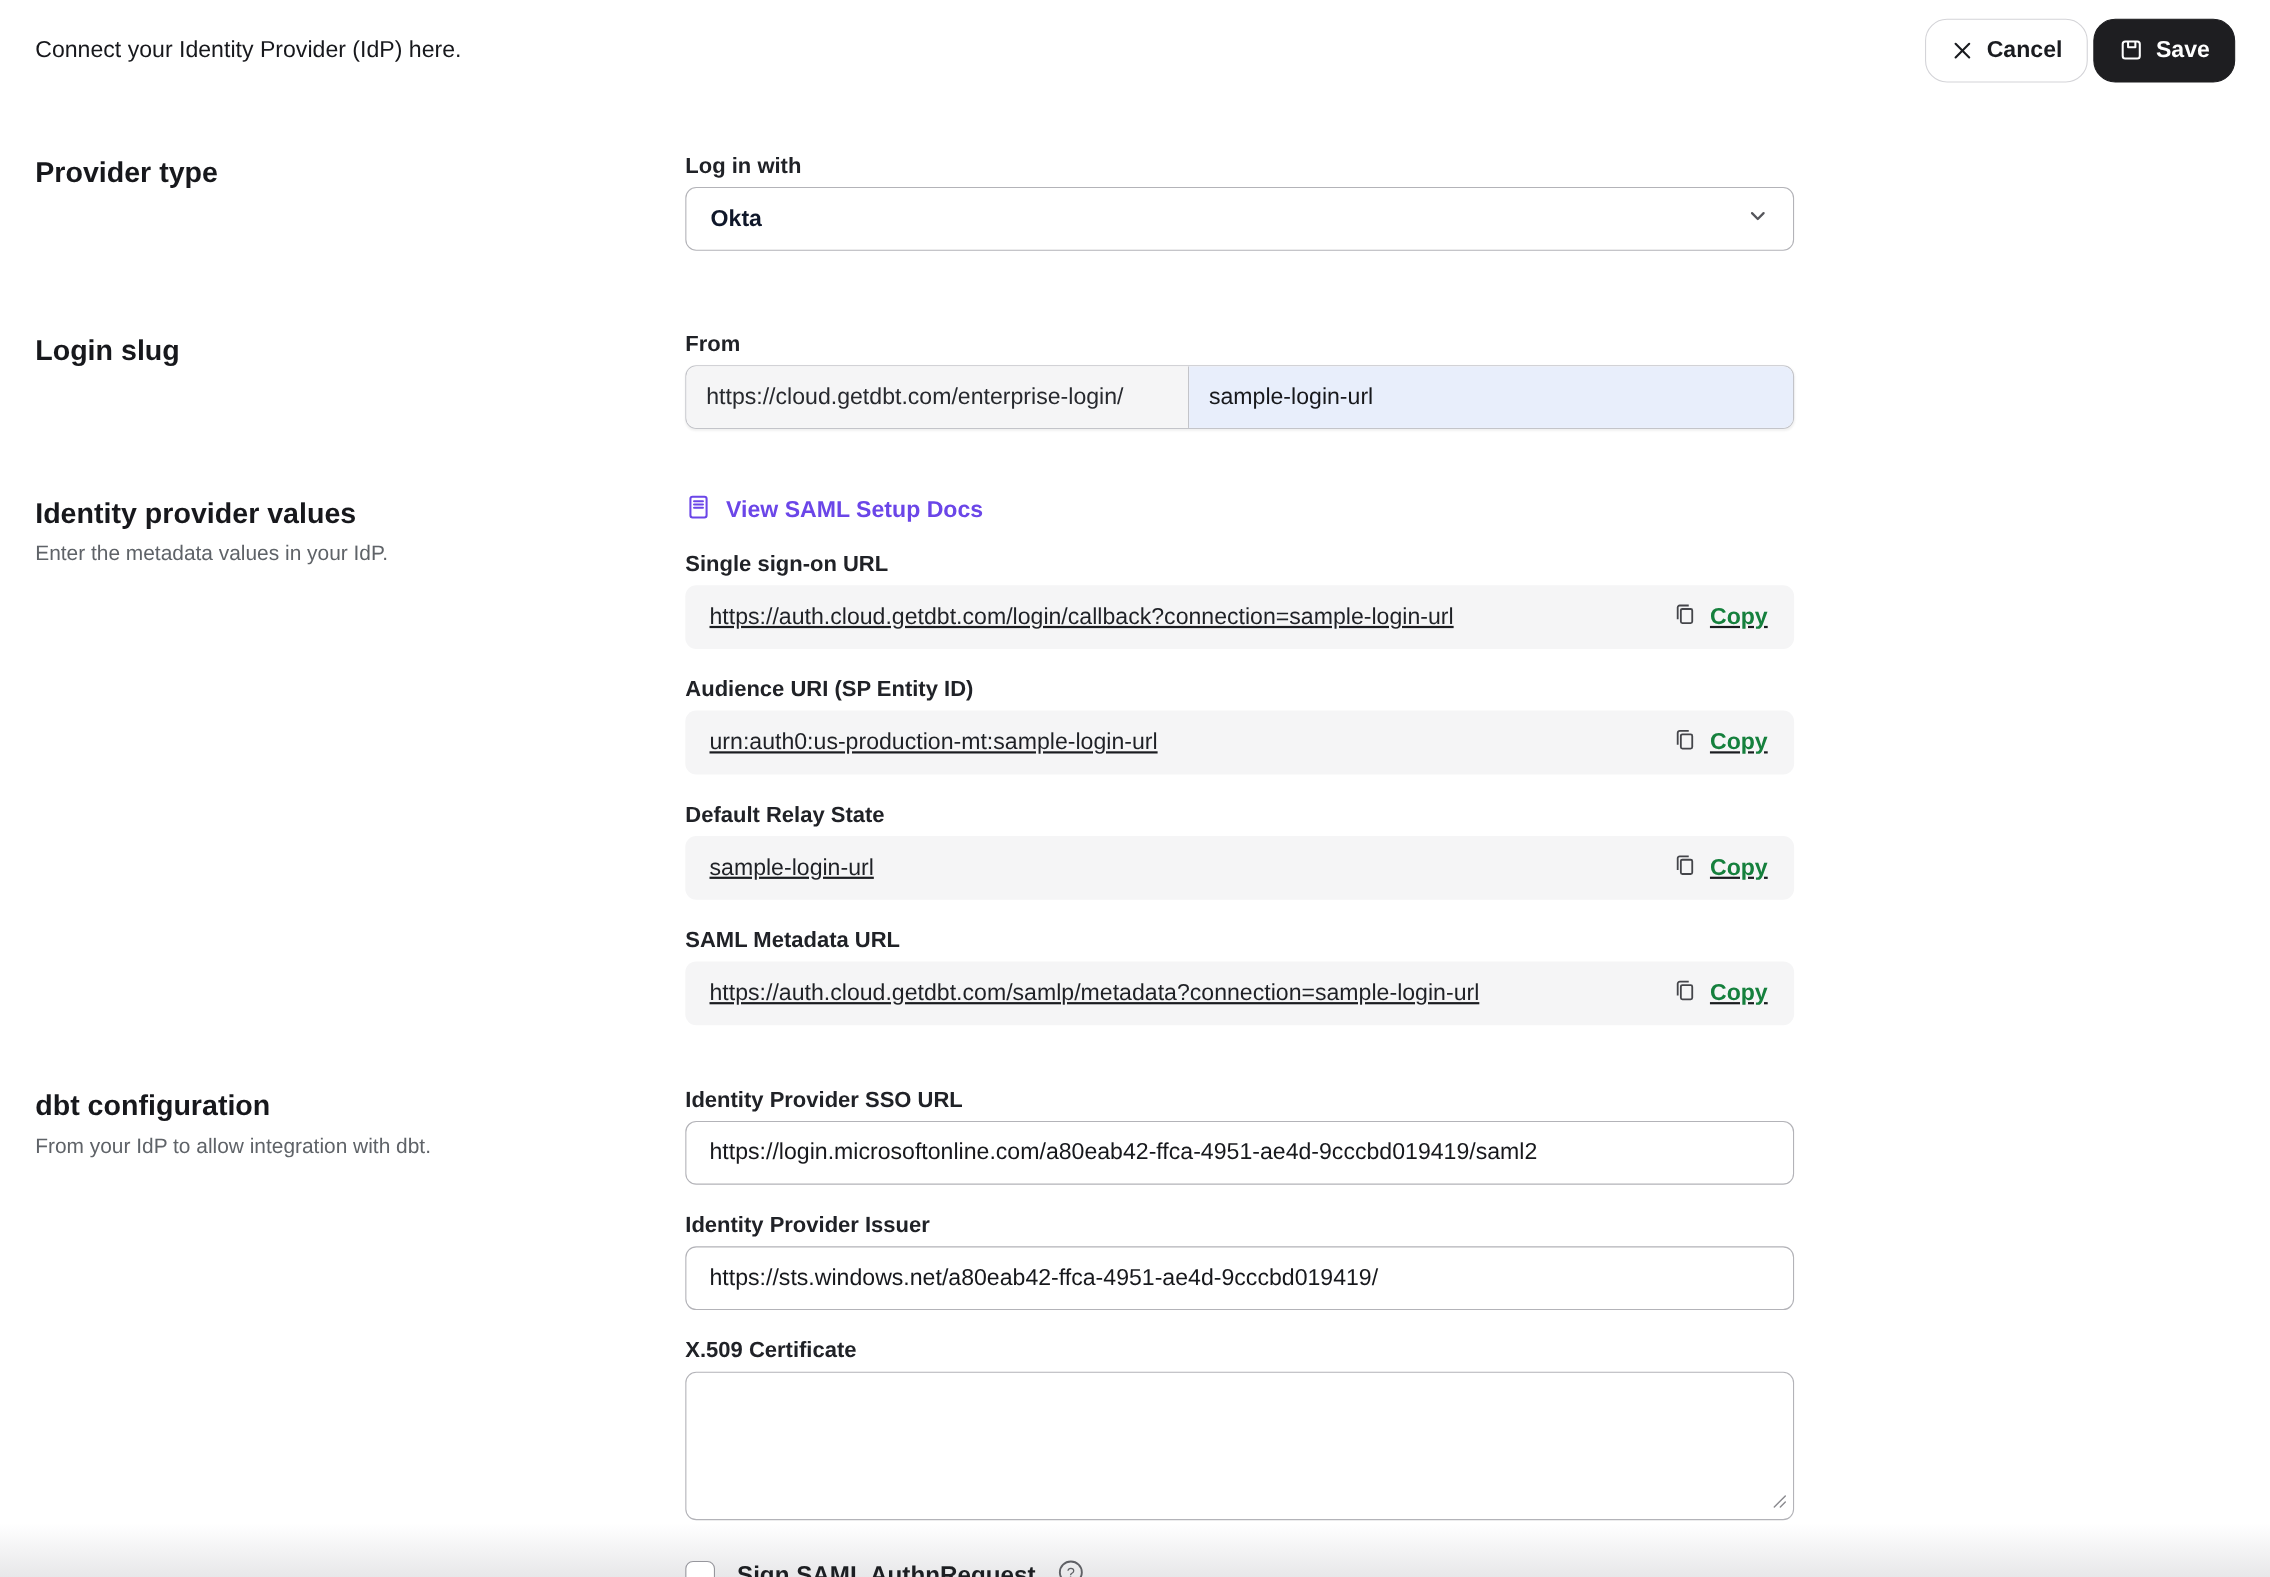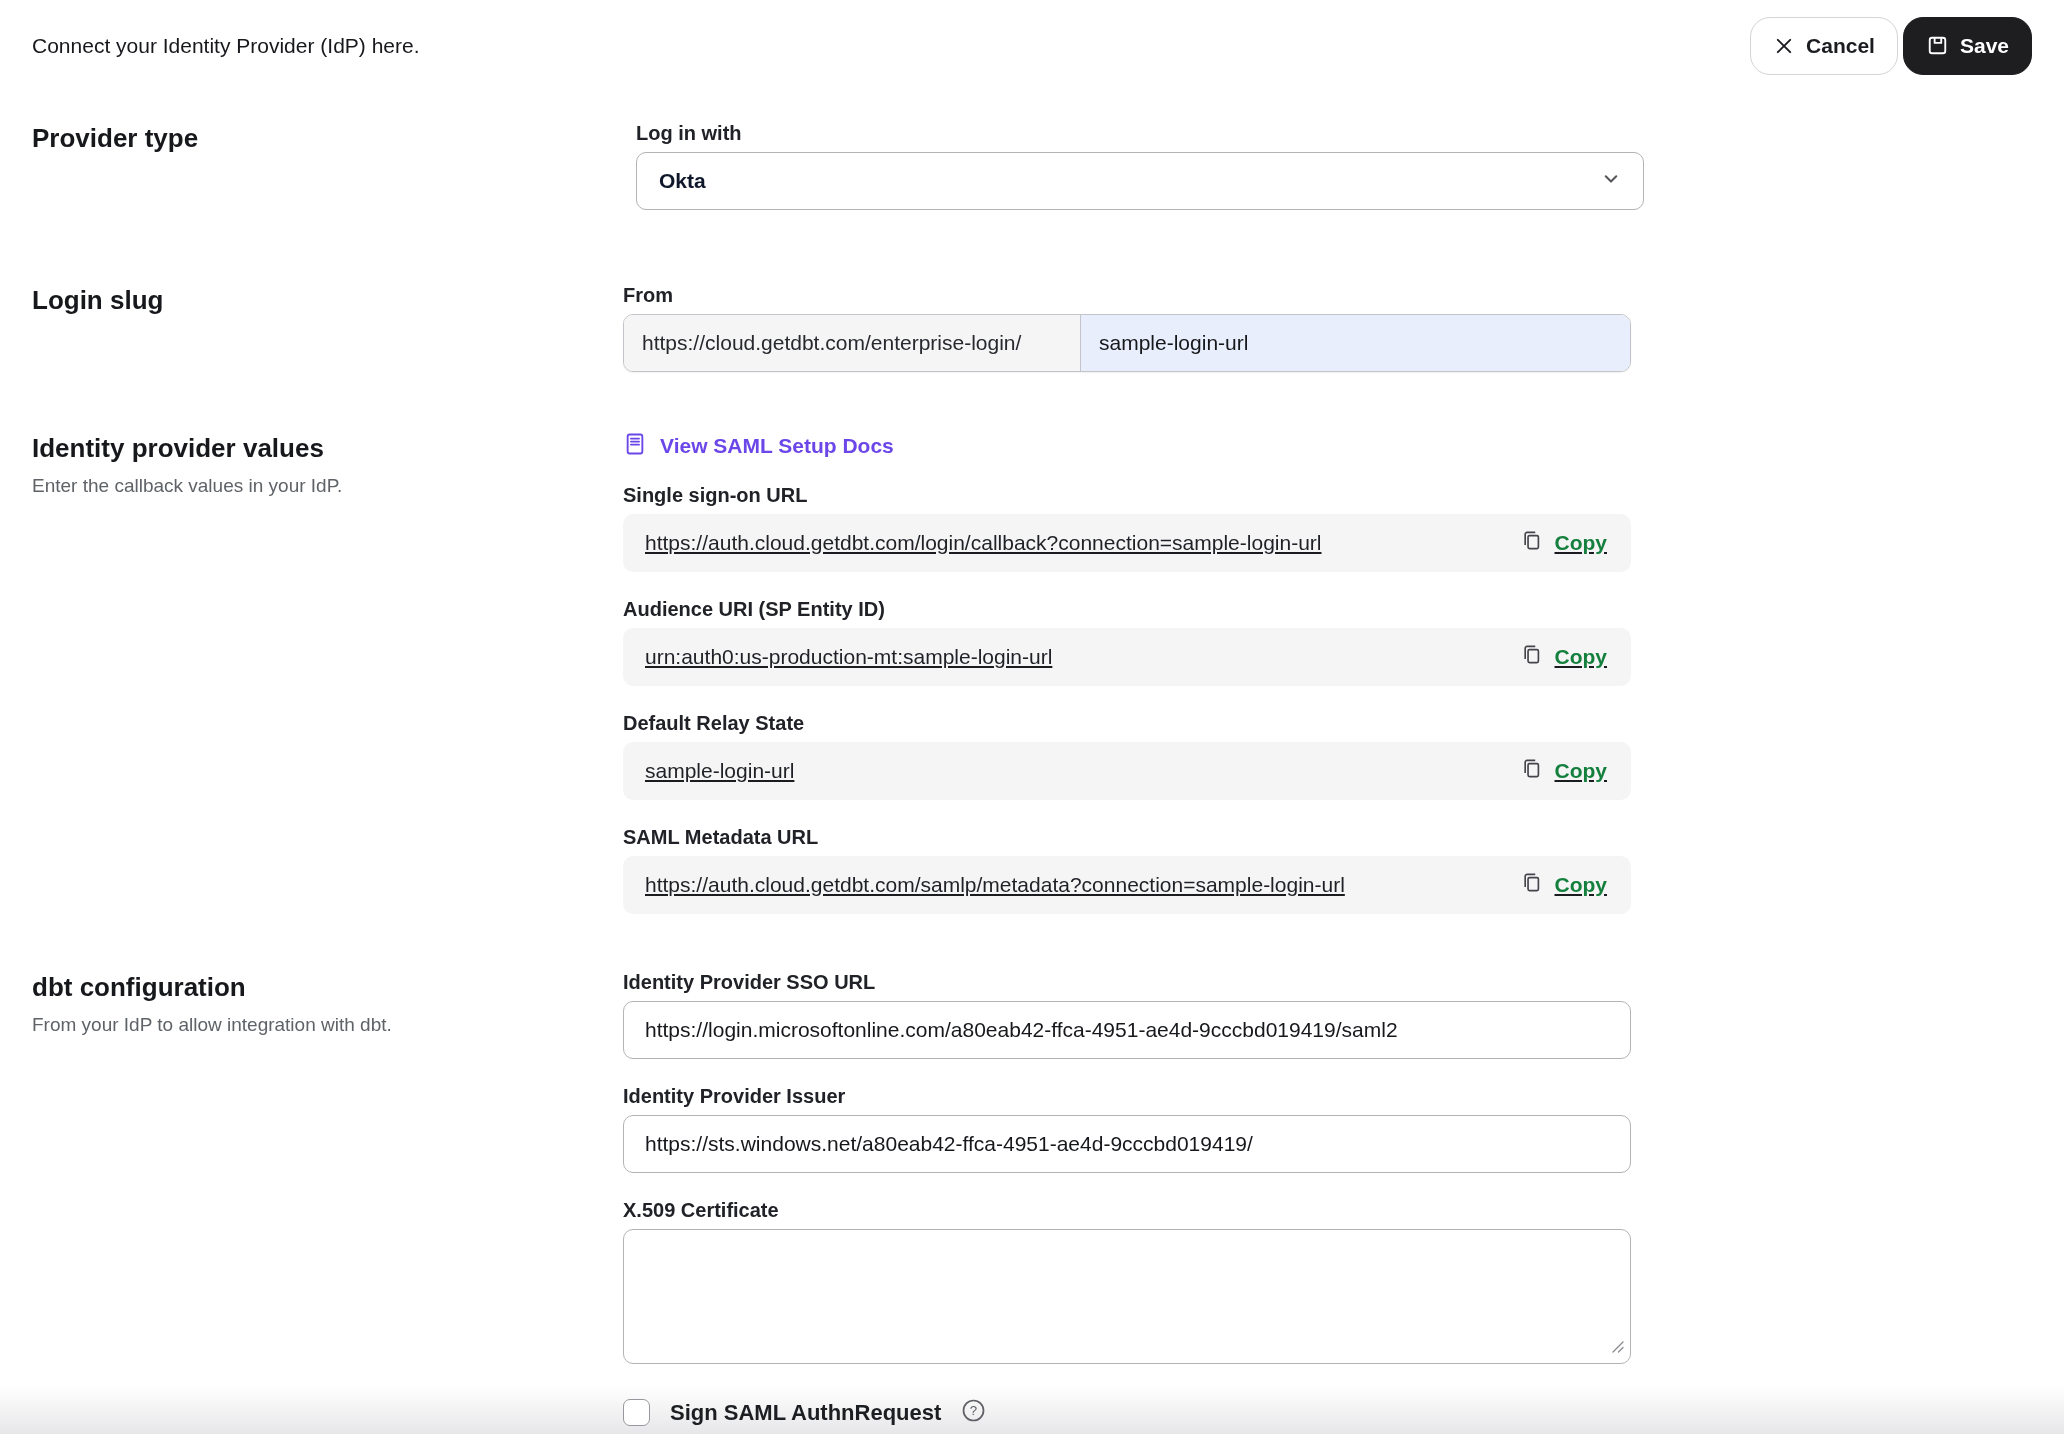--- a/index.html
+++ b/index.html
@@ -27,21 +27,21 @@
   .btn-save   { background:#1e1e21; color:#ffffff; border-color:#1e1e21; }
   .btn svg { display:block; }
 
   
   .row { display:flex; }
   .col-left  { width:623px; padding-left:32px; flex:none; }
   .col-right { width:1008px; flex:none; }
   .section-heading { font-size:26px; font-weight:700; color:#17181c; line-height:32px; }
   .section-sub { font-size:19px; color:#5f6368; margin-top:10px; line-height:24px; }
 
-  .row-provider { margin-top:53px;gap:13px; }
+  .row-provider { margin-top:71px; }
   .row-slug     { margin-top:74px; }
   .row-idp      { margin-top:60px; }
   .row-dbt      { margin-top:57px; }
 
   .field-label {
     display:block; font-size:20px; font-weight:600; color:#202227;
     line-height:23px; margin-bottom:7px;
   }
 
   
@@ -168,21 +168,21 @@
     <div class="slug-group">
       <span class="slug-prefix">https://cloud.getdbt.com/enterprise-login/</span>
       <input class="slug-input" type="text" value="sample-login-url" style="">
     </div>
   </div>
 </div>
 
 <div class="row row-idp">
   <div class="col-left">
     <div class="section-heading">Identity provider values</div>
-    <div class="section-sub">Enter the callback values in your IdP.</div>
+    <div class="section-sub">Enter the metadata values in your IdP.</div>
   </div>
   <div class="col-right">
     <a class="docs-link">
       <span>
         <svg width="24" height="24" viewBox="0 0 16 16" fill="none" stroke="#6B46E8" stroke-width="1.25" stroke-linecap="round">
             <rect x="3.1" y="1.7" width="9.8" height="12.6" rx="1.3"></rect>
             <path d="M5.3 4.4h5.4M5.3 6.4h5.4M5.3 8.4h5.4"></path>
           </svg>
       </span>
       <span>View SAML Setup Docs</span>

